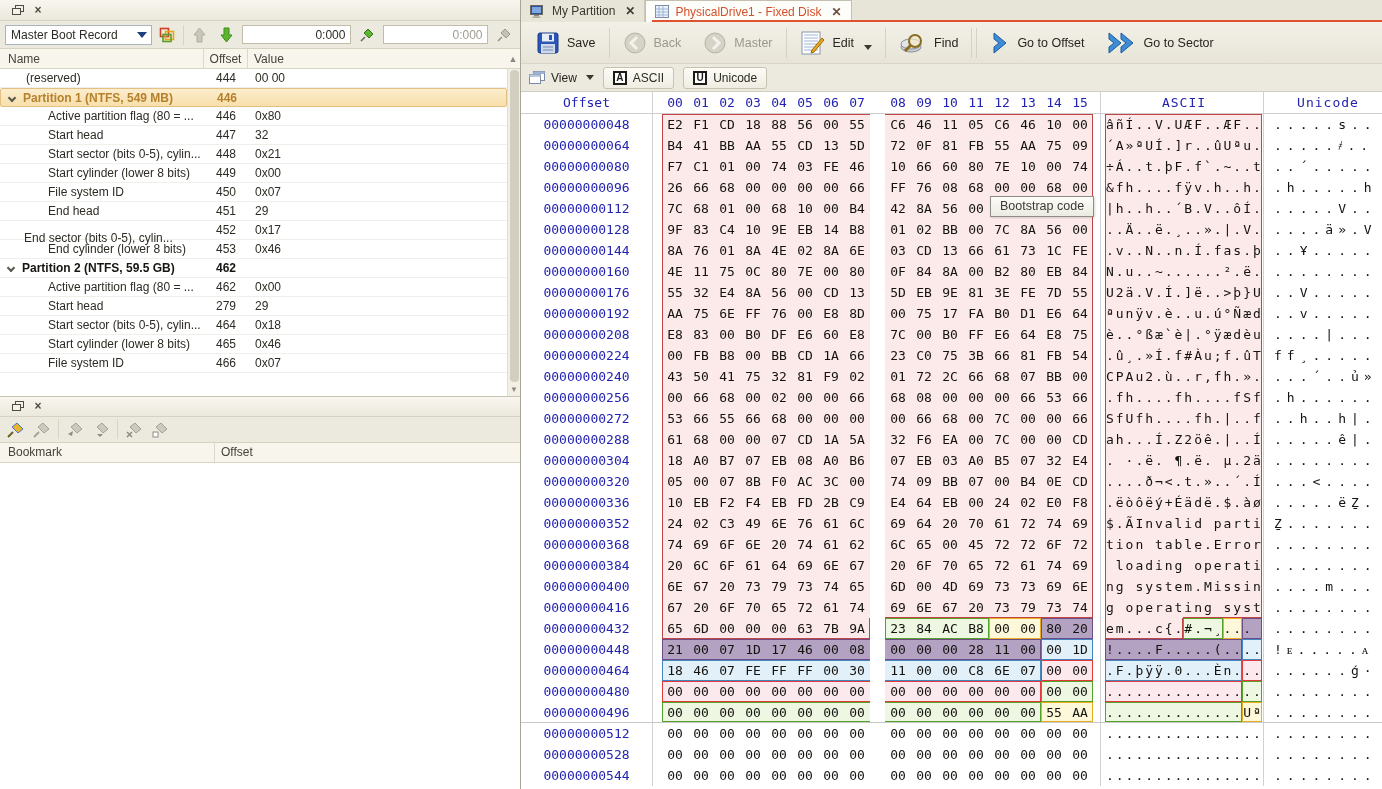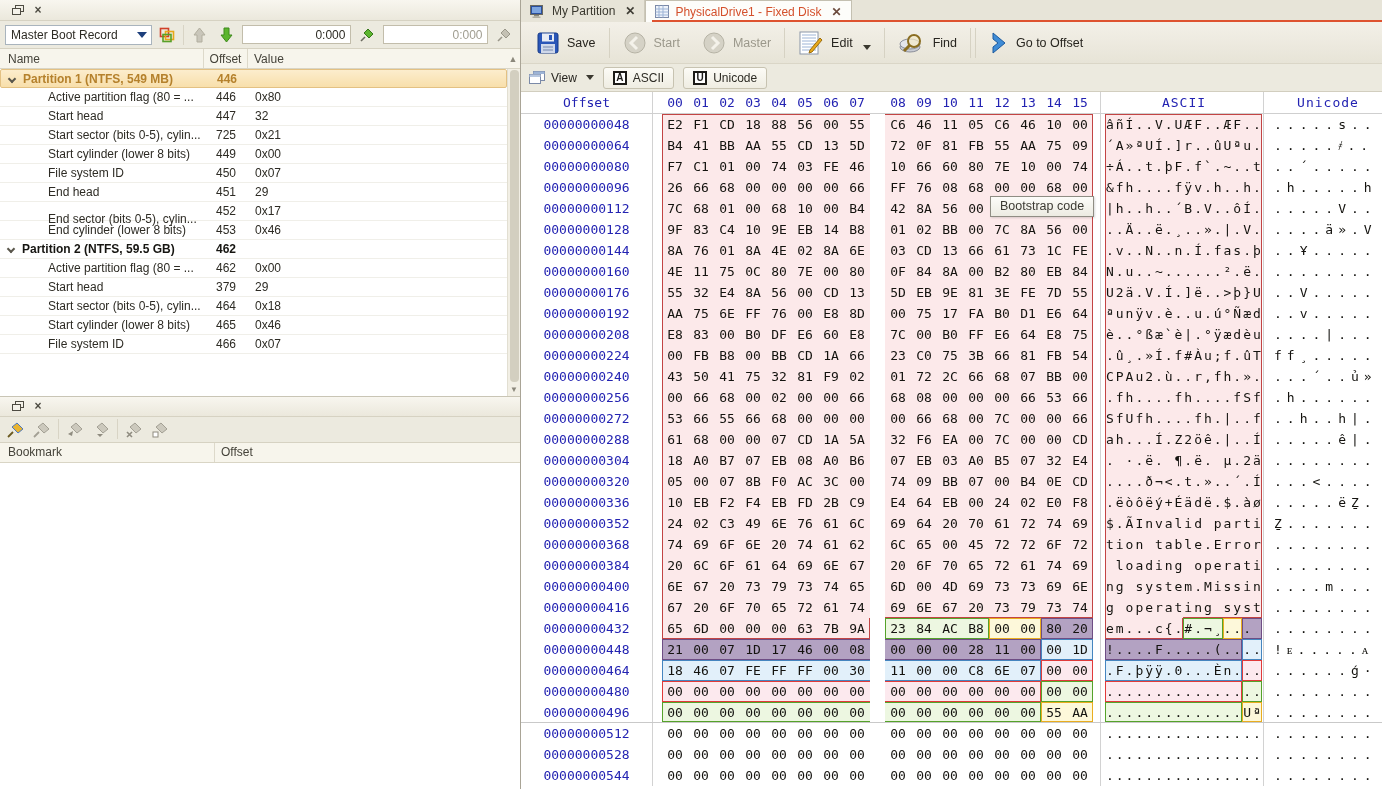--- a/index.html
+++ b/index.html
@@ -166,58 +166,63 @@
 
   <div class="tpl-grid-header">
     <div class="col-name">Name</div>
     <div class="col-offset">Offset</div>
     <div class="col-value">Value</div>
     <div class="col-scroll">▲</div>
   </div>
 
   <div class="tpl-body">
     <div class="tpl-rows" id="tpl-rows">
+        <div class="tpl-row">
+          <span class="nm" style="padding-left: 26px;">(reserved)</span>
+          <span class="of">444</span>
+          <span class="vl">00 00</span>
+        </div>
         <div class="tpl-row sel">
           <span class="chev down"></span>
           <span class="nm" style="padding-left: 22px;">Partition 1 (NTFS, 549 MB)</span>
           <span class="of">446</span>
           <span class="vl"></span>
         </div>
         <div class="tpl-row">
           <span class="nm" style="padding-left: 48px;">Active partition flag (80 = ...</span>
           <span class="of">446</span>
           <span class="vl">0x80</span>
         </div>
         <div class="tpl-row">
           <span class="nm" style="padding-left: 48px;">Start head</span>
           <span class="of">447</span>
           <span class="vl">32</span>
         </div>
         <div class="tpl-row">
           <span class="nm" style="padding-left: 48px;">Start sector (bits 0-5), cylin...</span>
-          <span class="of">725</span>
+          <span class="of">448</span>
           <span class="vl">0x21</span>
         </div>
         <div class="tpl-row">
           <span class="nm" style="padding-left: 48px;">Start cylinder (lower 8 bits)</span>
           <span class="of">449</span>
           <span class="vl">0x00</span>
         </div>
         <div class="tpl-row">
           <span class="nm" style="padding-left: 48px;">File system ID</span>
           <span class="of">450</span>
           <span class="vl">0x07</span>
         </div>
         <div class="tpl-row">
           <span class="nm" style="padding-left: 48px;">End head</span>
           <span class="of">451</span>
           <span class="vl">29</span>
         </div>
         <div class="tpl-row">
-          <span class="nm" style="padding-left: 48px; margin-top: 16px;">End sector (bits 0-5), cylin...</span>
+          <span class="nm" style="padding-left: 24px; margin-top: 16px;">End sector (bits 0-5), cylin...</span>
           <span class="of">452</span>
           <span class="vl">0x17</span>
         </div>
         <div class="tpl-row">
           <span class="nm" style="padding-left: 48px;">End cylinder (lower 8 bits)</span>
           <span class="of">453</span>
           <span class="vl">0x46</span>
         </div>
         <div class="tpl-row bold">
           <span class="chev down"></span>
@@ -225,21 +230,21 @@
           <span class="of">462</span>
           <span class="vl"></span>
         </div>
         <div class="tpl-row">
           <span class="nm" style="padding-left: 48px;">Active partition flag (80 = ...</span>
           <span class="of">462</span>
           <span class="vl">0x00</span>
         </div>
         <div class="tpl-row">
           <span class="nm" style="padding-left: 48px;">Start head</span>
-          <span class="of">379</span>
+          <span class="of">279</span>
           <span class="vl">29</span>
         </div>
         <div class="tpl-row">
           <span class="nm" style="padding-left: 48px;">Start sector (bits 0-5), cylin...</span>
           <span class="of">464</span>
           <span class="vl">0x18</span>
         </div>
         <div class="tpl-row">
           <span class="nm" style="padding-left: 48px;">Start cylinder (lower 8 bits)</span>
           <span class="of">465</span>
@@ -350,21 +355,21 @@
           <line x1="7" y1="19" x2="17" y2="19" stroke="#7487ad"></line>
         </svg>
       <span>Save</span>
     </div>
     <div class="tsep"></div>
     <div class="tbtn dis">
       <svg width="24" height="24" viewBox="0 0 24 24">
           <circle cx="12" cy="12" r="10" fill="#d5d2c6" stroke="#b6b3a5"></circle>
           <path d="M14 6 L8 12 L14 18" stroke="#f4f2ea" stroke-width="3" fill="none"></path>
         </svg>
-      <span>Start</span>
+      <span>Back</span>
     </div>
     <div class="tbtn dis">
       <svg width="24" height="24" viewBox="0 0 24 24">
           <circle cx="12" cy="12" r="10" fill="#d5d2c6" stroke="#b6b3a5"></circle>
           <path d="M10 6 L16 12 L10 18" stroke="#f4f2ea" stroke-width="3" fill="none"></path>
         </svg>
       <span>Master</span>
     </div>
     <div class="tsep"></div>
     <div class="tbtn">
@@ -393,20 +398,27 @@
         </svg>
       <span>Find</span>
     </div>
     <div class="tsep"></div>
     <div class="tsep"></div>
     <div class="tbtn">
       <svg width="20" height="24" viewBox="0 0 20 24">
           <path d="M4 2 L16 12 L4 22 L4 16 L9 12 L4 8 Z" fill="#3f8cd6" stroke="#1d5a9e"></path>
         </svg>
       <span>Go to Offset</span>
+    </div>
+    <div class="tbtn">
+      <svg width="30" height="24" viewBox="0 0 30 24">
+          <path d="M2 2 L14 12 L2 22 L2 16 L7 12 L2 8 Z" fill="#3f8cd6" stroke="#1d5a9e"></path>
+          <path d="M14 2 L26 12 L14 22 L14 16 L19 12 L14 8 Z" fill="#3f8cd6" stroke="#1d5a9e"></path>
+        </svg>
+      <span>Go to Sector</span>
     </div>
   </div>
 
   <div class="viewbar">
     <div class="viewbtn">
       <svg width="16" height="14" viewBox="0 0 16 14">
           <rect x="4.5" y="0.5" width="11" height="9" fill="#fff" stroke="#7b8aa8"></rect>
           <rect x="4.5" y="0.5" width="11" height="2.5" fill="#9db4d6"></rect>
           <rect x="0.5" y="3.5" width="11" height="9" fill="#fff" stroke="#7b8aa8"></rect>
           <rect x="0.5" y="3.5" width="11" height="2.5" fill="#b8c8e0"></rect>

